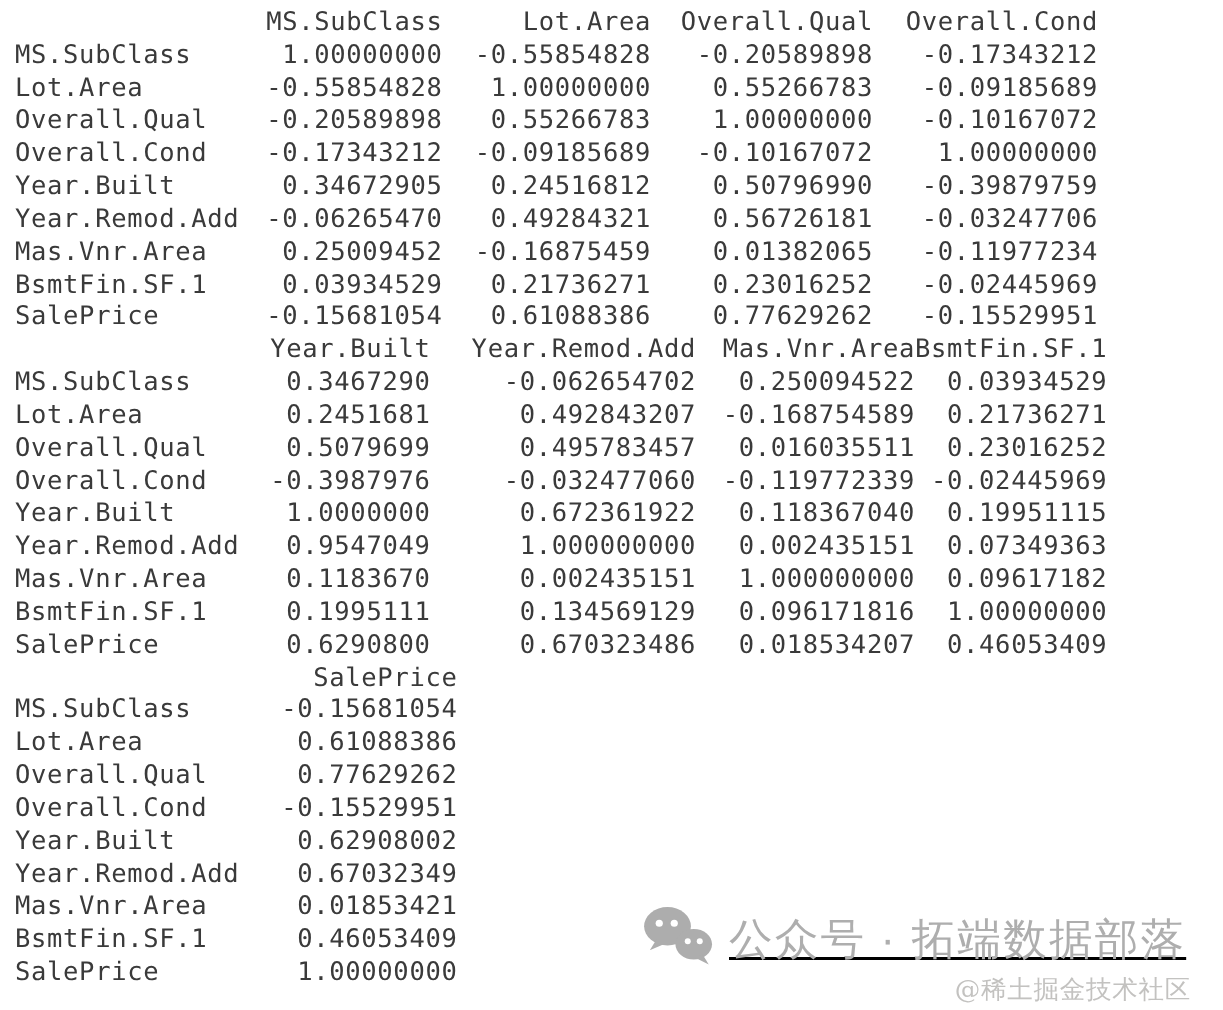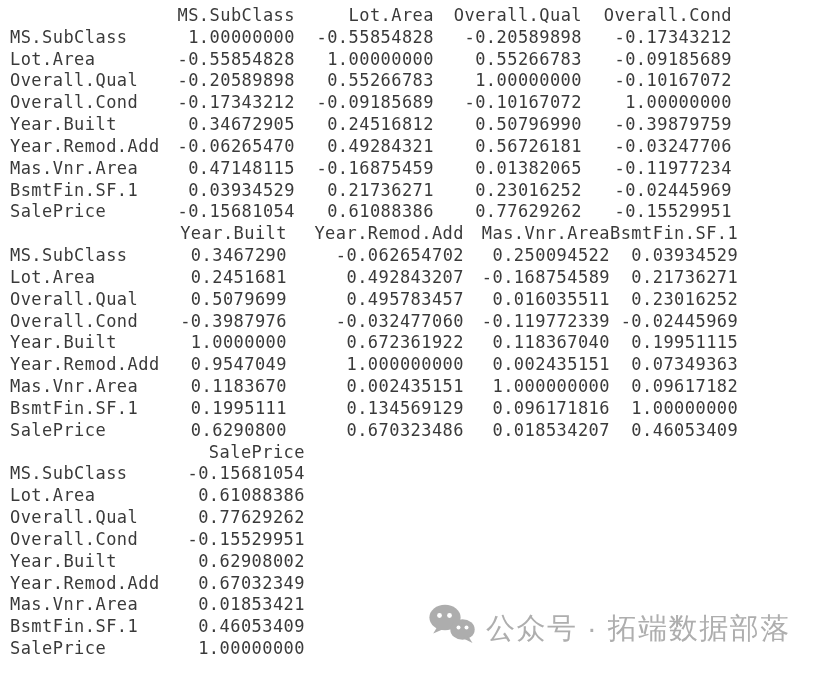--- a/index.html
+++ b/index.html
@@ -47,21 +47,22 @@
     text-align: left;
   }
   #watermark {
     position: absolute;
     left: 428px;
     top: 604px;
     width: 366px;
   }
   .wm-row {
     display: flex;
-    align-items: flex-end;
+    align-items: center;
+    text-decoration: underline;
   }
   .wm-icon {
     flex: 0 0 auto;
     margin-right: 10px;
   }
   .wm-text {
     font-family: "Liberation Sans", "DejaVu Sans", sans-serif;
     font-size: 29px;
     letter-spacing: 1.5px;
     color: #aeaeae;
@@ -139,21 +140,21 @@
             </tr>
             <tr>
               <td class="label">Year.Remod.Add</td>
               <td>-0.06265470</td>
               <td>0.49284321</td>
               <td>0.56726181</td>
               <td>-0.03247706</td>
             </tr>
             <tr>
               <td class="label">Mas.Vnr.Area</td>
-              <td>0.47148115</td>
+              <td>0.25009452</td>
               <td>-0.16875459</td>
               <td>0.01382065</td>
               <td>-0.11977234</td>
             </tr>
             <tr>
               <td class="label">BsmtFin.SF.1</td>
               <td>0.03934529</td>
               <td>0.21736271</td>
               <td>0.23016252</td>
               <td>-0.02445969</td>
@@ -316,15 +317,16 @@
           <g fill="#ffffff">
             <circle cx="11.5" cy="11.5" r="2.4"></circle>
             <circle cx="21.5" cy="11.5" r="2.4"></circle>
             <circle cx="30.5" cy="23.5" r="2.0"></circle>
             <circle cx="38.5" cy="23.5" r="2.0"></circle>
           </g>
         </svg>
       </span>
       <span class="wm-text">公众号 · 拓端数据部落</span>
     </div>
+    <div class="wm-sub">@稀土掘金技术社区</div>
   </div>
 
 </div>
 
 </body></html>

